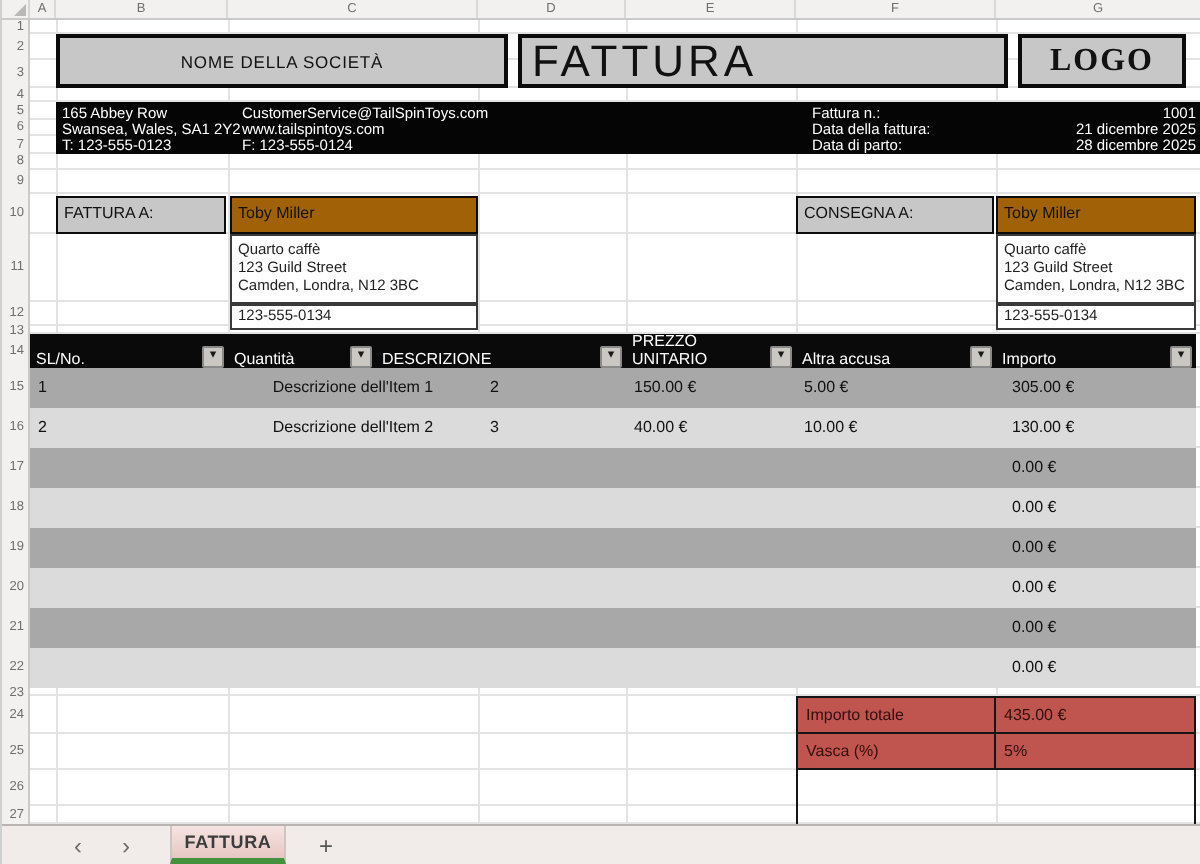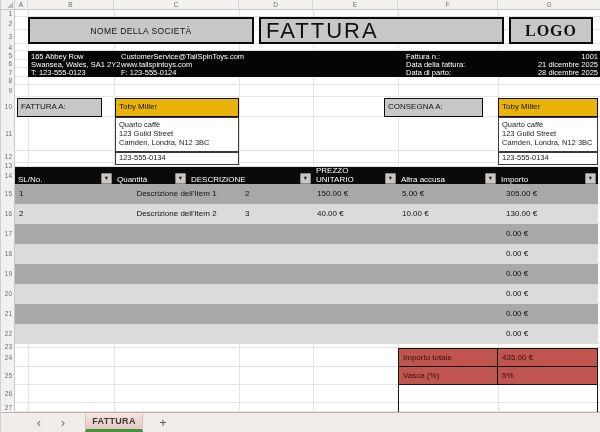--- a/index.html
+++ b/index.html
@@ -29,26 +29,26 @@
   
   .info-bar { position:absolute; left:27px; top:51px; width:573px; height:26px; background:#050505; color:#fff; font-size:7.5px; }
   .info-bar .col { position:absolute; top:2px; line-height:8.1px; white-space:nowrap; }
   .info-col1 { left:3px; }
   .info-col2 { left:93px; }
   .meta-labels { left:378px; }
   .meta-values { right:3px; text-align:right; }
 
   
   .party-label { position:absolute; top:98px; height:19px; background:#c7c7c7; border:1.5px solid #0b0b0b; font-size:8px; line-height:15px; padding-left:3px; color:#111; }
-  .party-name  { position:absolute; top:98px; height:19px; background:#eab308; border:1.5px solid #0b0b0b; font-size:8px; line-height:15px; padding-left:3px; color:#111; }
+  .party-name  { position:absolute; top:98px; height:19px; background:#a16207; border:1.5px solid #0b0b0b; font-size:8px; line-height:15px; padding-left:3px; color:#111; }
   .party-addr  { position:absolute; top:117px; height:35px; background:#fff; border:1px solid #3a3a3a; font-size:7.5px; line-height:9px; padding:2px 0 0 3px; color:#222; }
   .party-phone { position:absolute; top:152px; height:13px; background:#fff; border:1px solid #3a3a3a; font-size:7.5px; line-height:10px; padding-left:3px; color:#222; }
-  .bill .party-label { left:16px; width:85px; }
+  .bill .party-label { left:27px; width:85px; }
   .bill .party-name, .bill .party-addr, .bill .party-phone { left:114px; width:124px; }
-  .ship .party-label { left:383px; width:99px; }
+  .ship .party-label { left:397px; width:99px; }
   .ship .party-name, .ship .party-addr, .ship .party-phone { left:497px; width:100px; }
 
   
   .items { position:absolute; left:14px; top:167px; width:583px; }
   .items-header { display:flex; height:17px; background:#0a0a0a; color:#fff; }
   .h-cell { display:flex; align-items:flex-end; justify-content:space-between; font-size:8px; padding-left:3px; overflow:hidden; }
   .filter-btn { width:11px; height:11px; min-width:11px; background:#cbc8c3; border:1px solid #8a8a8a; border-radius:1px; margin-right:2px; display:flex; align-items:center; justify-content:center; font-size:6.5px; color:#1a1a1a; line-height:1; }
   .t-row { display:flex; height:20px; font-size:8px; color:#111; }
   .t-row.dark { background:#a8a8a8; }
   .t-row.light { background:#dbdbdb; }

